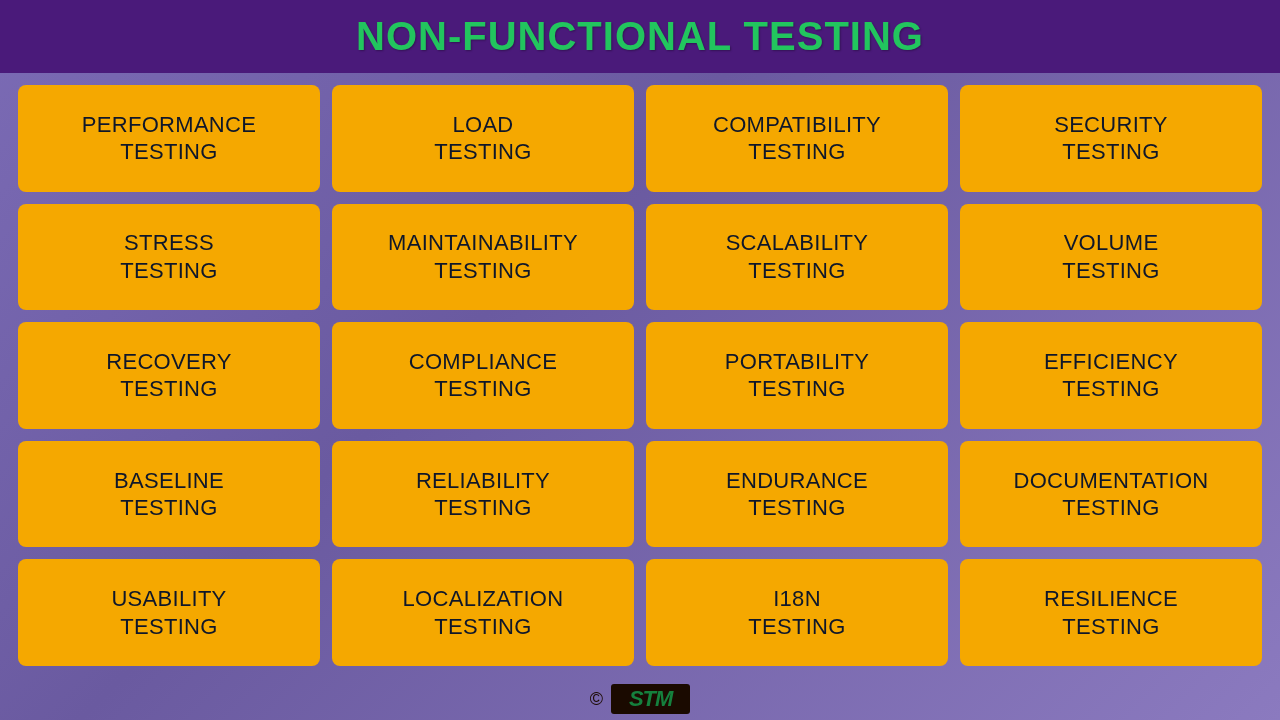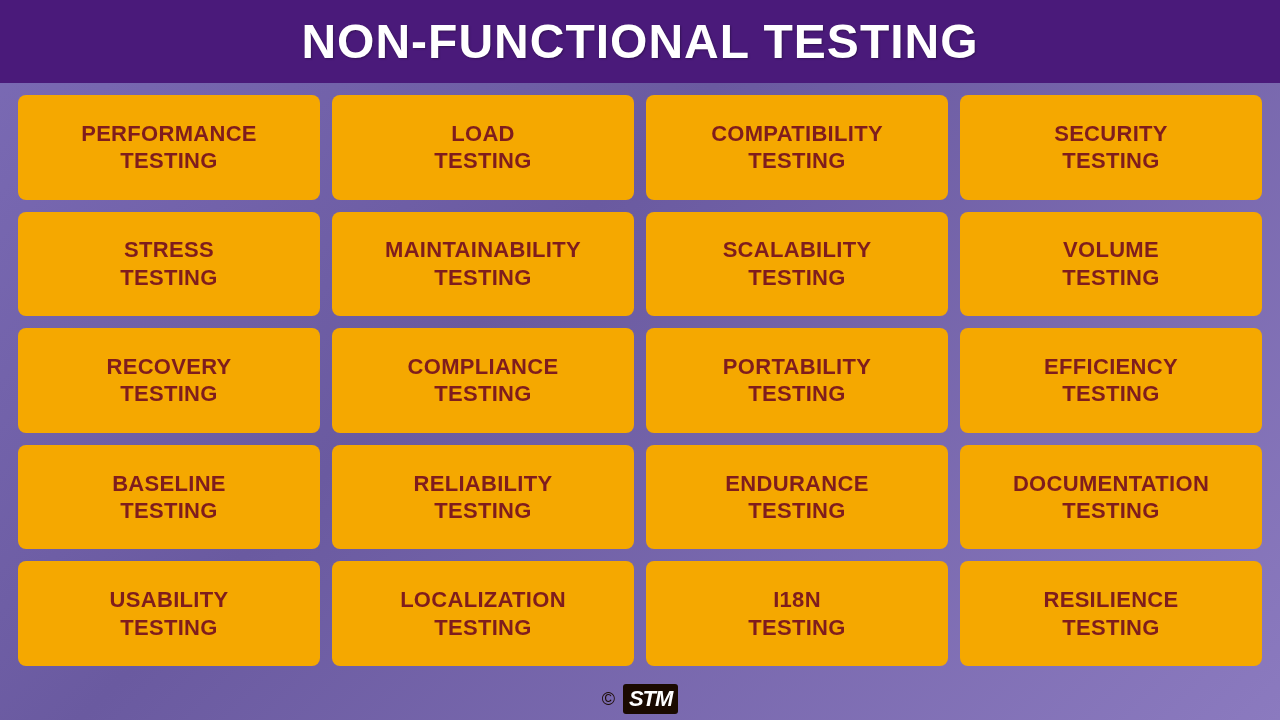--- a/index.html
+++ b/index.html
@@ -19,22 +19,22 @@
     }
 
     .header {
       background-color: #4a1a7a;
       text-align: center;
       padding: 14px 20px;
       flex-shrink: 0;
     }
 
     .header-title {
-      color: #ffffff;
-      font-size: 48px;
+      color: #22c55e;
+      font-size: 40px;
       font-weight: 900;
       letter-spacing: 1px;
       text-shadow: 1px 1px 2px rgba(0,0,0,0.3);
     }
 
     .grid-container {
       flex: 1;
       display: grid;
       grid-template-columns: repeat(4, 1fr);
       grid-template-rows: repeat(5, 1fr);
@@ -48,22 +48,22 @@
       display: flex;
       align-items: center;
       justify-content: center;
       text-align: center;
       padding: 10px;
       cursor: pointer;
     }
 
     .card-label {
       font-size: 22px;
-      font-weight: 700;
-      color: #7f1d1d;
+      font-weight: 400;
+      color: #0f172a;
       text-transform: uppercase;
       line-height: 1.25;
       letter-spacing: 0.3px;
     }
 
     .footer {
       text-align: center;
       padding: 6px 20px;
       display: flex;
       align-items: center;
@@ -74,24 +74,24 @@
     }
 
     .footer-text {
       font-size: 18px;
       color: #1a0a00;
       font-weight: 500;
     }
 
     .logo-box {
       background: #1a0a00;
-      color: #ffffff;
+      color: #15803d;
       font-weight: 900;
       font-size: 22px;
-      padding: 2px 6px;
+      padding: 2px 18px;
       border-radius: 3px;
       font-style: italic;
       letter-spacing: -1px;
     }
   </style>
 </head>
 <body>
 
 <header class="header">
   <h1 class="header-title">NON-FUNCTIONAL TESTING</h1>

